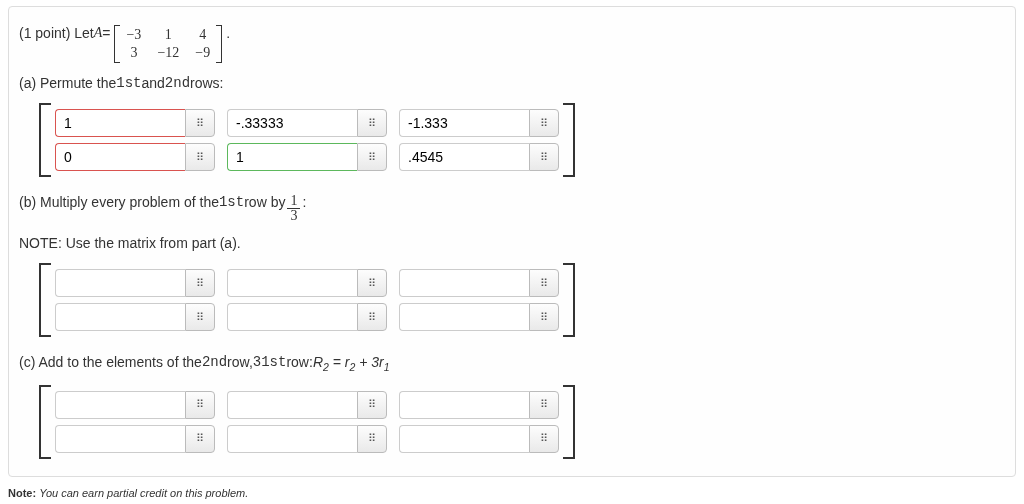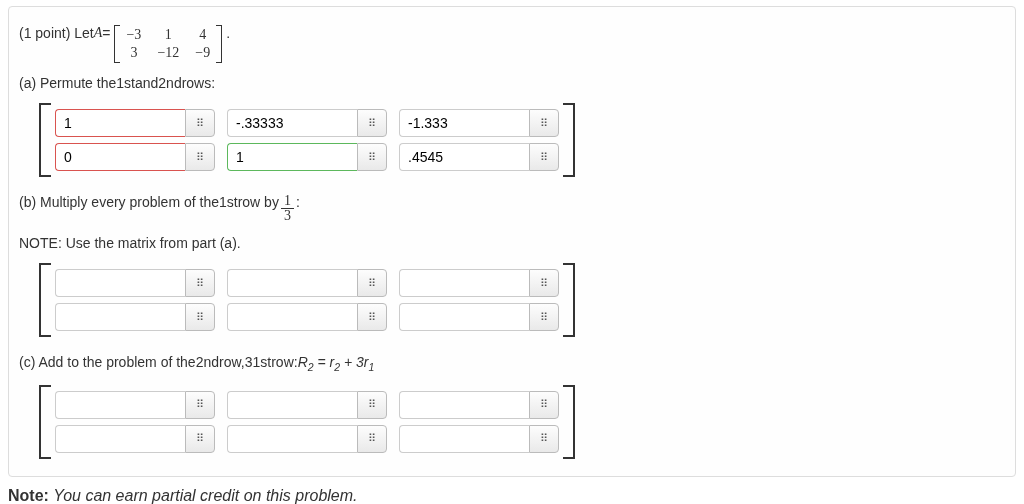--- a/index.html
+++ b/index.html
@@ -17,21 +17,21 @@
     padding: 6px 10px 14px 10px;
     background: #fefefe;
   }
   .line {
     margin: 12px 0;
     display: flex;
     align-items: flex-start;
     flex-wrap: wrap;
   }
   .ital { font-style: italic; font-family: 'Times New Roman', serif; }
-  .serif { font-family: Liberation Sans, sans-serif; }
+  .serif { font-family: Liberation Mono, monospace; }
   .nowrap { white-space: nowrap; }
   .sub { vertical-align: sub; font-size: 0.75em; }
   
   .bracket-wrap {
     display: inline-flex;
     align-items: stretch;
     margin-left: 20px;
   }
   .bracket {
     width: 10px;
@@ -102,21 +102,21 @@
     align-items: center;
     font-family:'Times New Roman', serif;
     vertical-align: middle;
     line-height: 1;
     margin: 0 2px;
   }
   .sm-frac .n { border-bottom:1px solid #333; padding:0 3px; }
   .sm-frac .d { padding:0 3px; }
   .footer-note {
     margin: 10px 8px 0 8px;
-    font-size: 16px;
+    font-size: 11px;
   }
   .rowop { font-family:Liberation Sans, sans-serif; font-style: italic; }
 </style>
 </head>
 <body>
 
 <div class="problem-box">
 
   <div class="line">
     <span>(1 point) Let </span>
@@ -225,21 +225,21 @@
             <input type="text" style="">
             <div class="keypad">⠿</div>
           </div>
         </div>
       </div>
       <div class="bracket right"></div>
     </div>
 
   
   <div class="line" style="margin-top:14px">
-    <span>(c) Add to the problem of the </span>
+    <span>(c) Add to the elements of the </span>
     <span class="serif">2nd</span>
     <span> row, </span>
     <span class="serif">3</span>
     <span class="serif">1st</span>
     <span> row: </span>
     <span class="rowop nowrap">
       <span>R</span><span class="sub">2</span><span> = </span><span>r</span><span class="sub">2</span><span> + 3</span><span>r</span><span class="sub">1</span>
     </span>
   </div>
 

